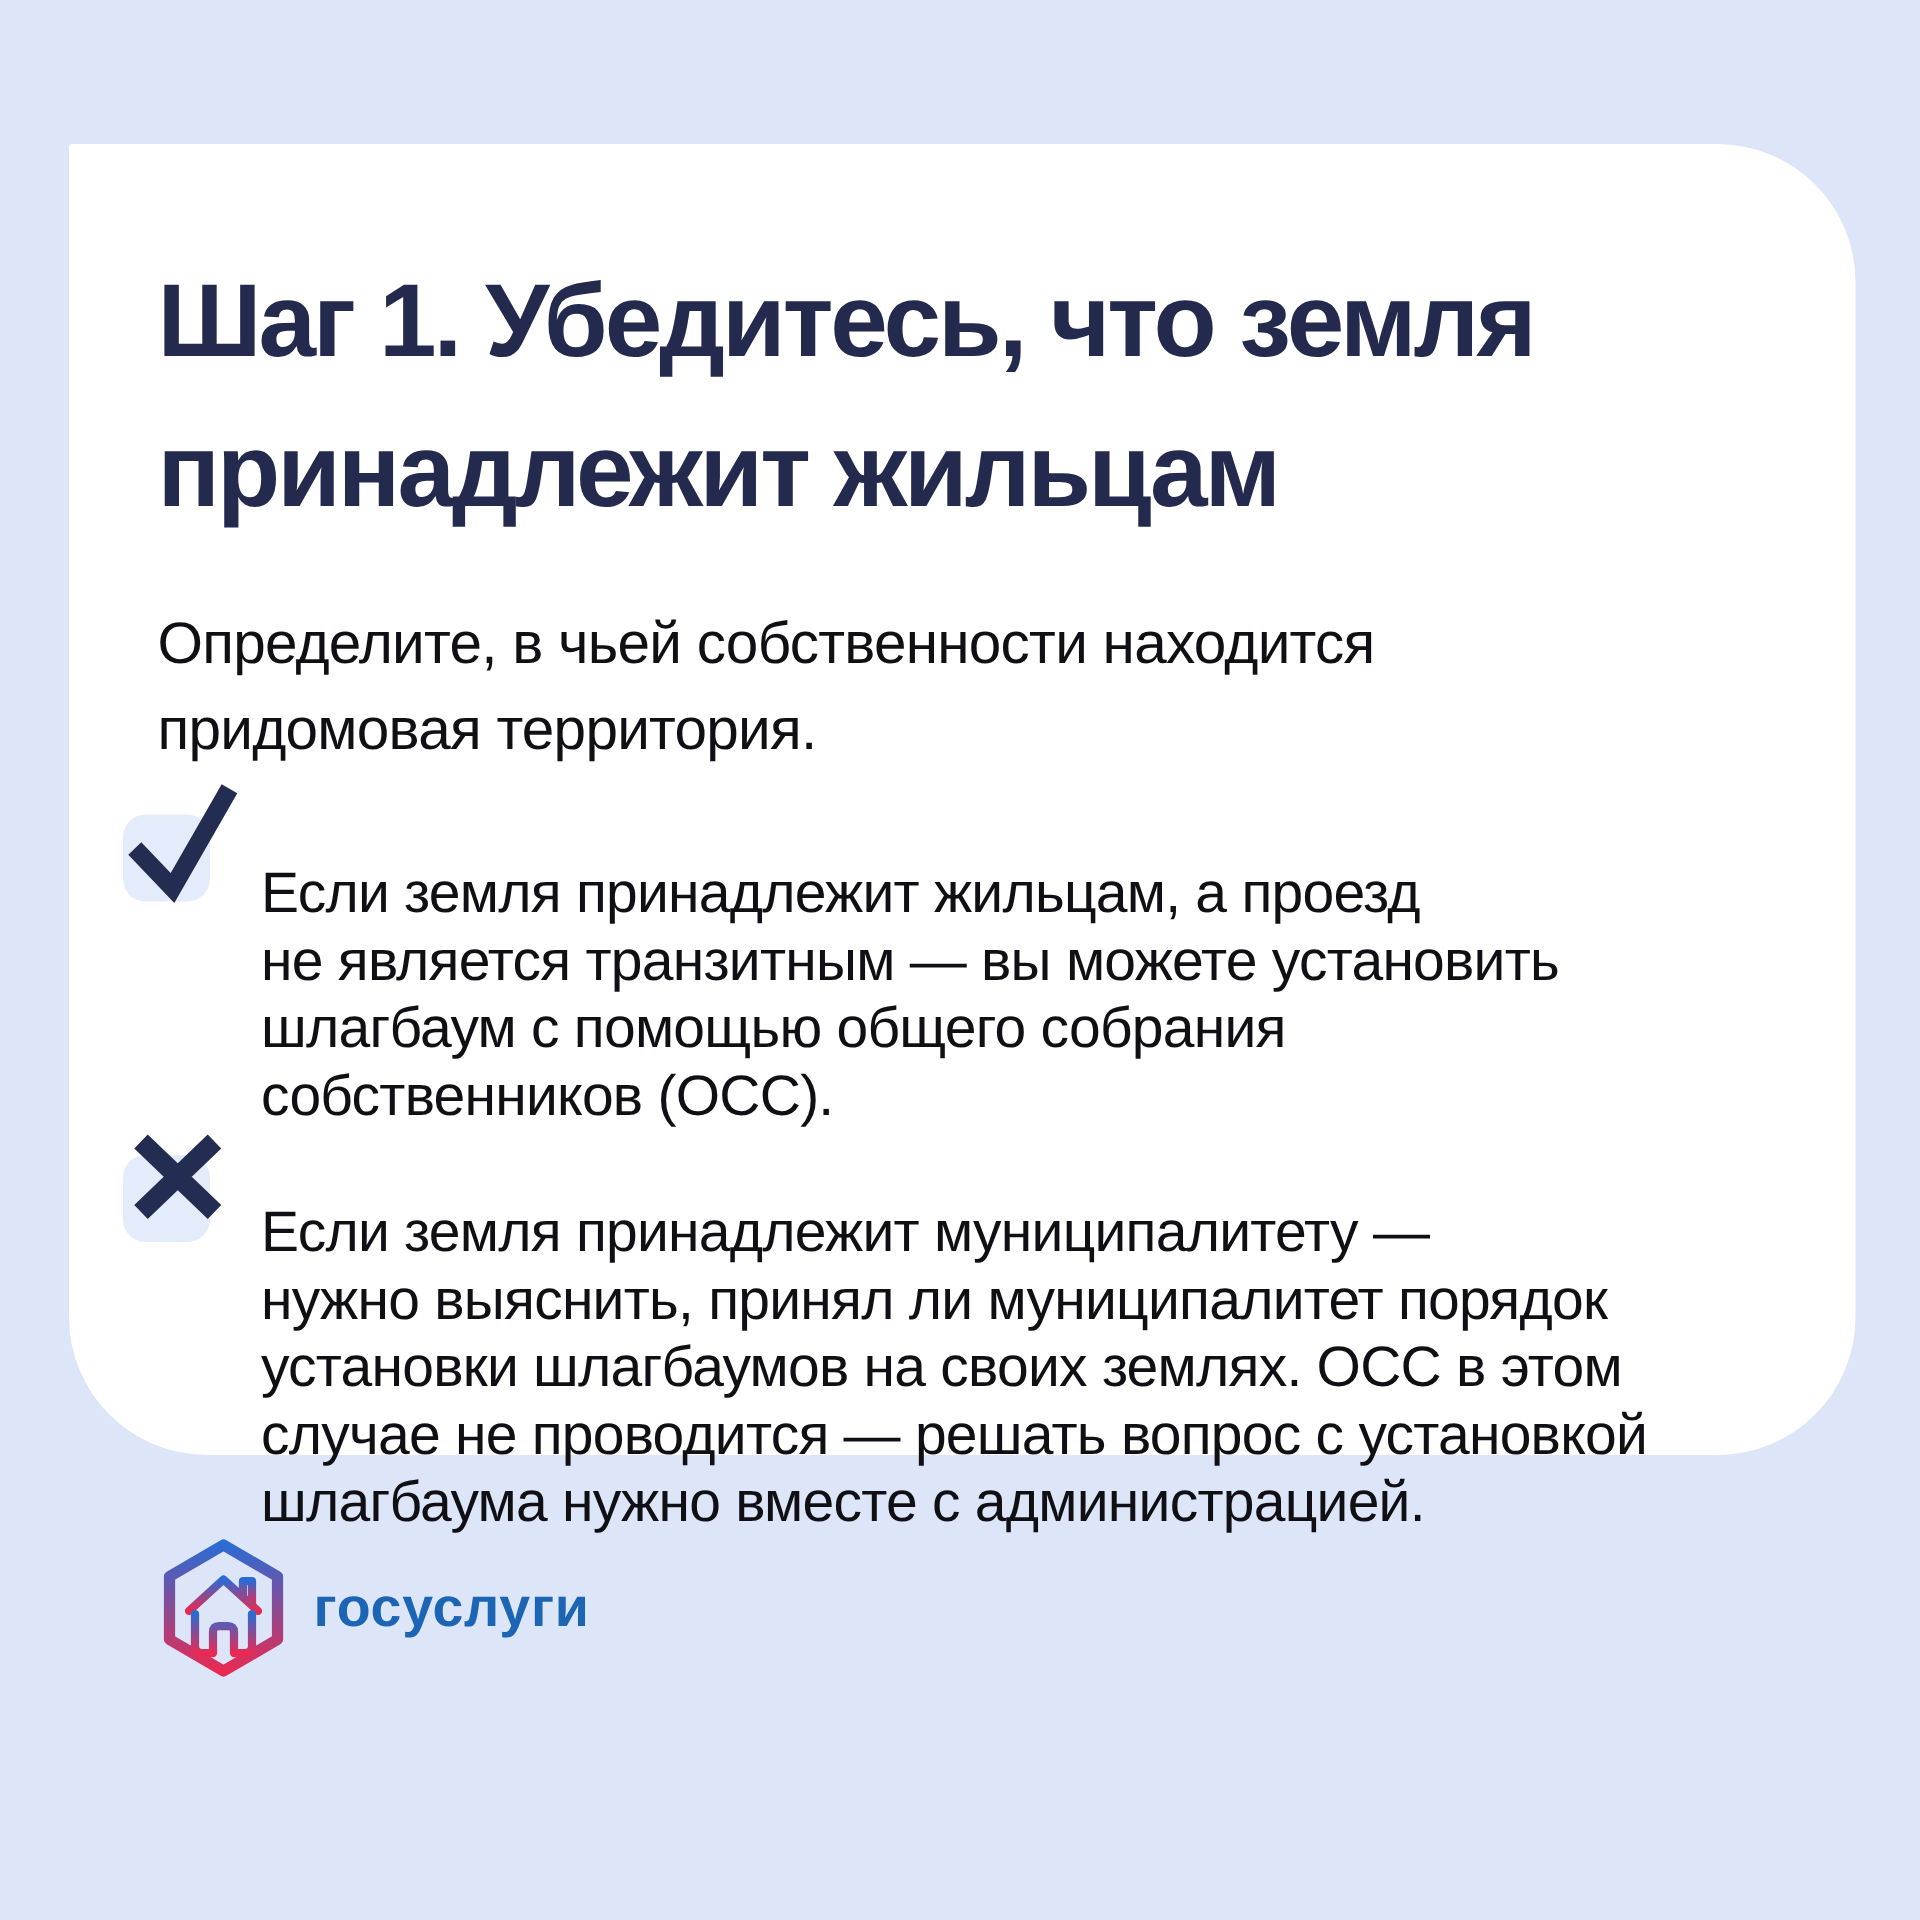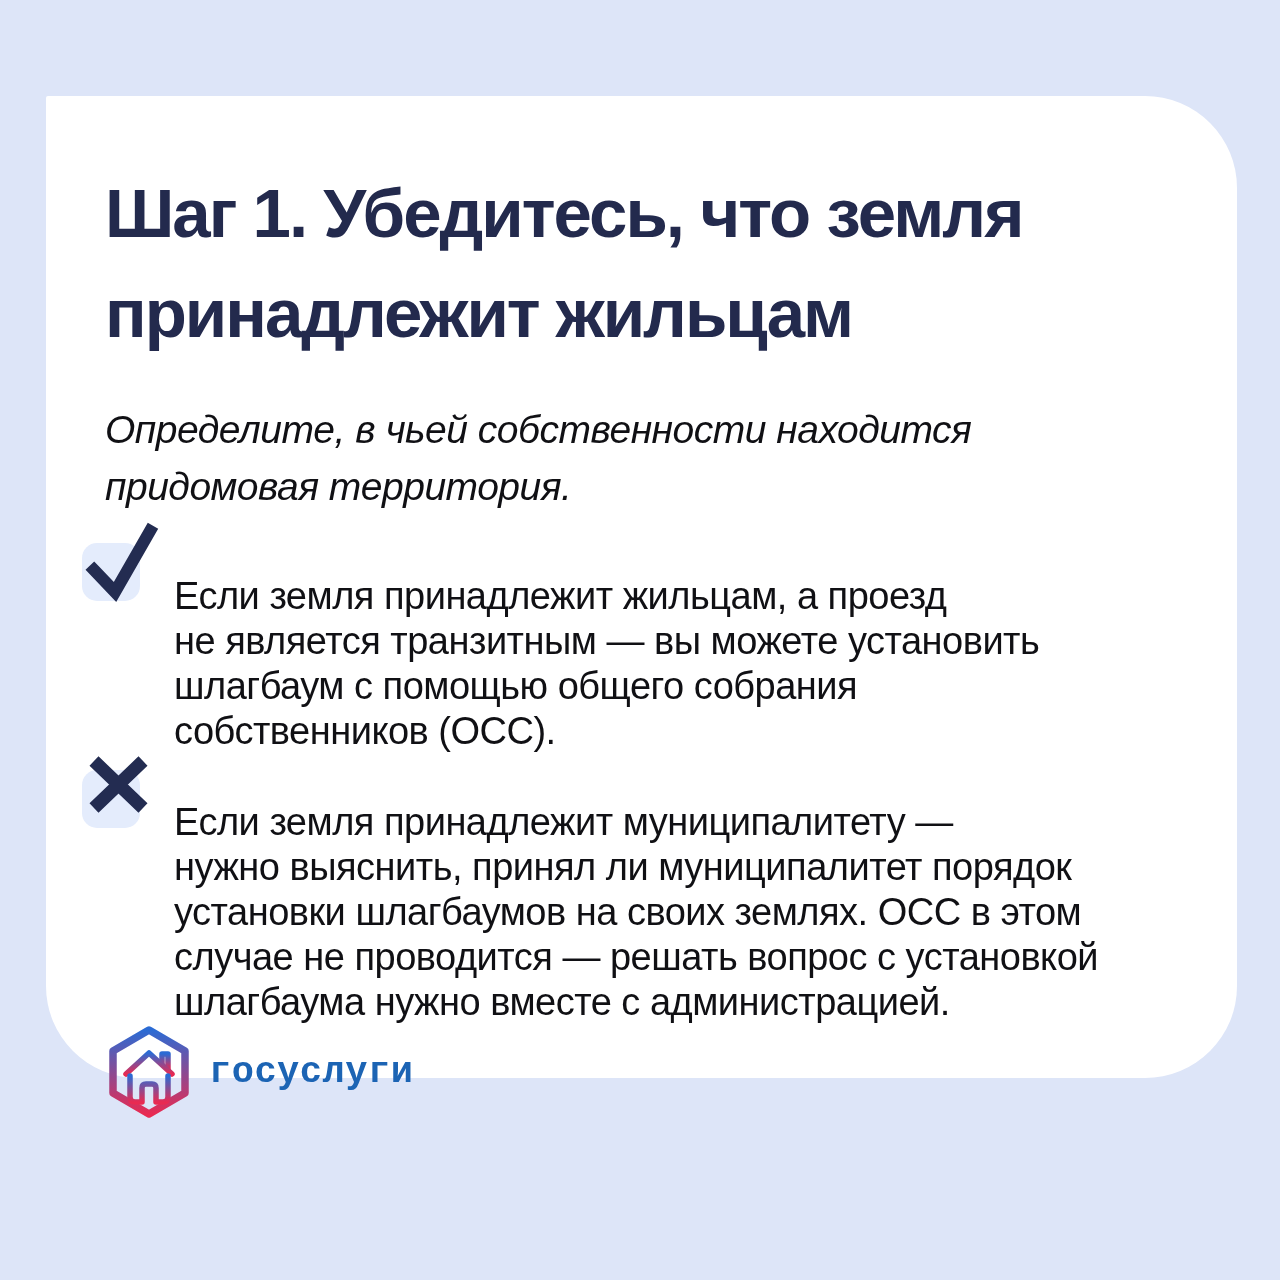--- a/index.html
+++ b/index.html
@@ -10,21 +10,21 @@
     overflow: hidden;
     font-family: "Liberation Sans", "DejaVu Sans", sans-serif;
   }
   body { background: #dde5f8; position: relative; }
 
   .card {
     position: absolute;
     left: 46px;
     top: 96px;
     width: 1191px;
-    height: 982px;
+    height: 874px;
     background: #ffffff;
     border-radius: 2px 92px 92px 92px;
   }
 
   .title {
     position: absolute;
     left: 59px;
     top: 22px;
     width: 1070px;
     font-size: 69px;
@@ -39,21 +39,20 @@
     position: absolute;
     left: 59px;
     top: 266px;
     width: 1000px;
     font-size: 39px;
     line-height: 57px;
     font-weight: 400;
     letter-spacing: -0.5px;
     color: #101014;
     white-space: pre-line;
-    font-style: italic;
   }
 
   .list-item {
     position: absolute;
     left: 36px;
     display: flex;
     align-items: flex-start;
   }
   .list-item.item-1 { top: 434px; }
   .list-item.item-2 { top: 660px; justify-content: space-between; }
@@ -85,21 +84,20 @@
     align-items: center;
   }
   .logo-icon { flex: none; width: 92px; height: 96px; margin-right: 14px; }
   .logo-text { display: flex; flex-direction: column; justify-content: center; }
   .logo-brand {
     font-size: 37px;
     font-weight: 700;
     line-height: 42px;
     letter-spacing: 0.5px;
     color: #1c64b4;
-    font-family: Liberation Mono, monospace;
   }
   .logo-product {
     font-size: 37px;
     font-weight: 700;
     line-height: 42px;
     letter-spacing: 2px;
     color: #ee2d52;
   }
 </style>
 </head>

